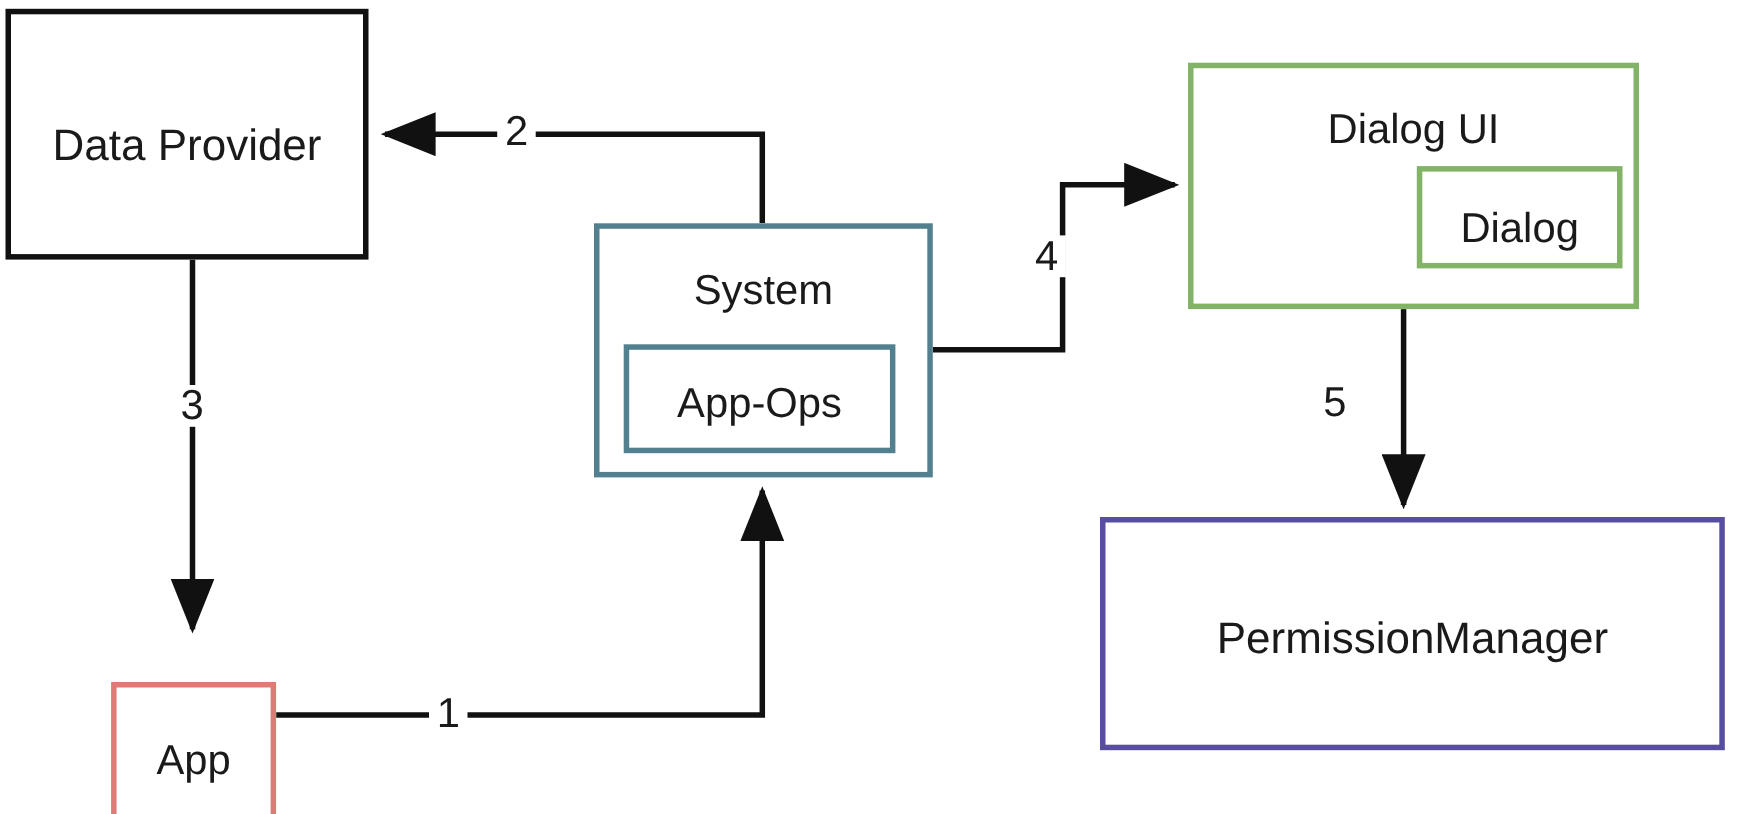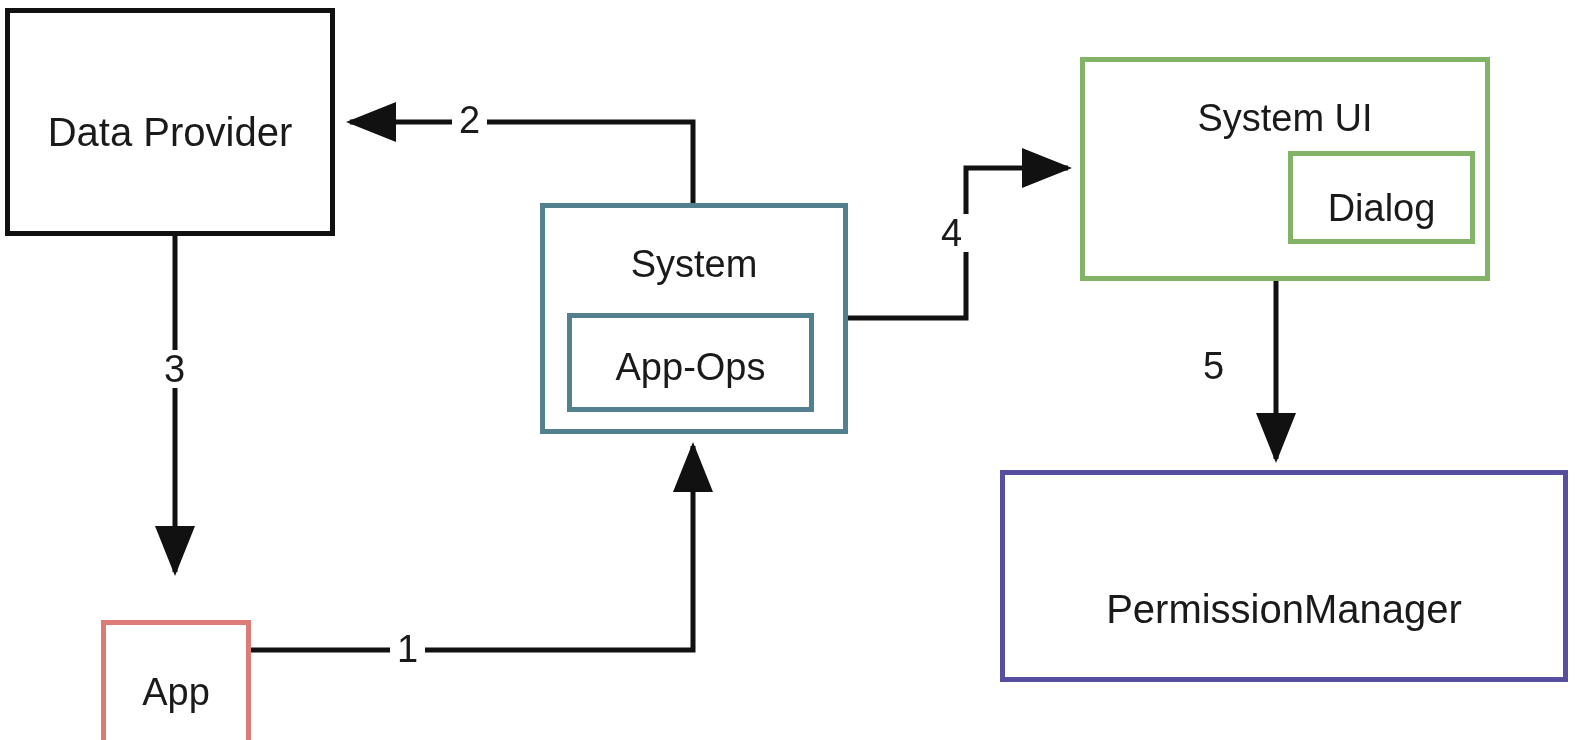--- a/index.html
+++ b/index.html
@@ -88,21 +88,21 @@
   #node-dialog {
     left: 1288px; top: 151px; width: 187px; height: 93px;
     border: 5px solid #82b366;
   }
   #node-dialog .node-label { top: 33px; font-size: 38px; }
 
   #node-permission-manager {
     left: 1000px; top: 470px; width: 568px; height: 212px;
     border: 5px solid #584ea0;
   }
-  #node-permission-manager .node-label { top: 86px; font-size: 40px; margin-top: 28px; }
+  #node-permission-manager .node-label { top: 86px; font-size: 40px; }
 
   
   #edge-label-1 { left: 390px; top: 630px; }
   #edge-label-2 { left: 452px; top: 101px; }
   #edge-label-3 { left: 157px; top: 350px; }
   #edge-label-4 { left: 934px; top: 214px; }
   #edge-label-5 { left: 1196px; top: 347px; }
 </style>
 </head>
 <body>
@@ -137,21 +137,21 @@
 
   <div class="node" id="node-system">
     <div class="node-label">System</div>
   </div>
 
   <div class="node" id="node-app-ops">
     <div class="node-label">App-Ops</div>
   </div>
 
   <div class="node" id="node-system-ui">
-    <div class="node-label">System UI</div>
+    <div class="node-label">Dialog UI</div>
   </div>
 
   <div class="node" id="node-dialog">
     <div class="node-label">Dialog</div>
   </div>
 
   <div class="node" id="node-permission-manager">
     <div class="node-label">PermissionManager</div>
   </div>
 

